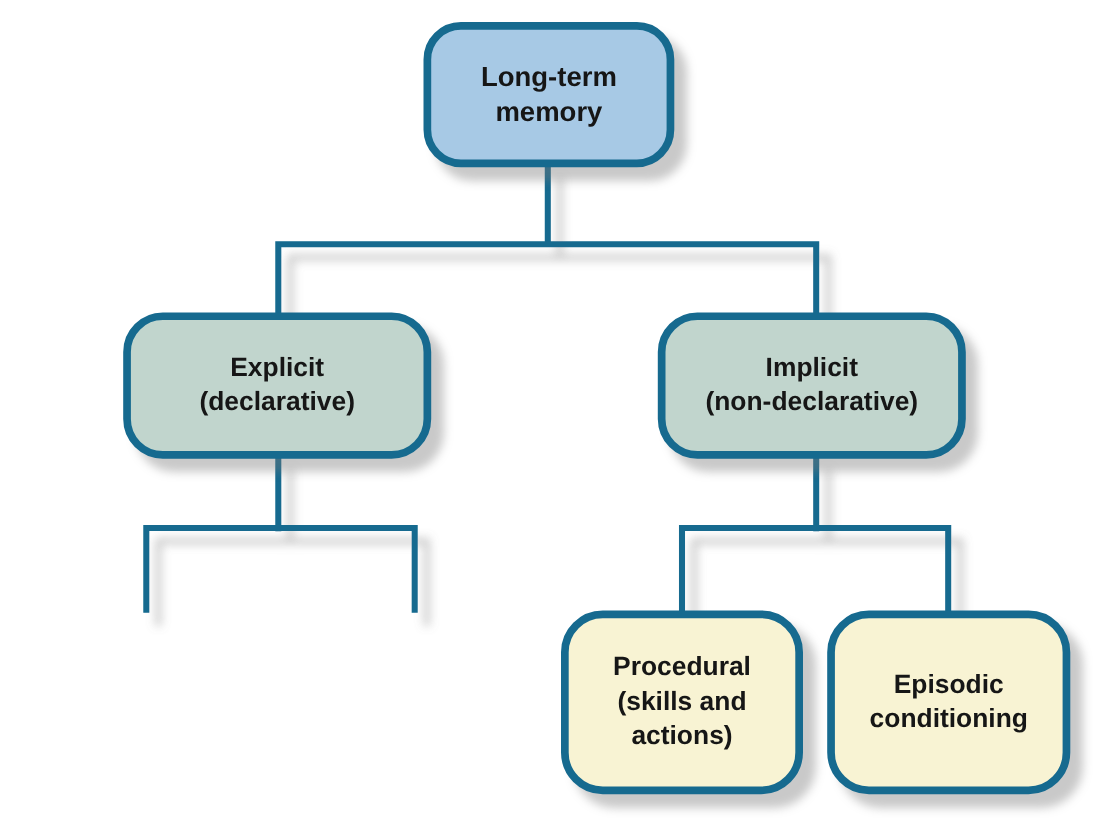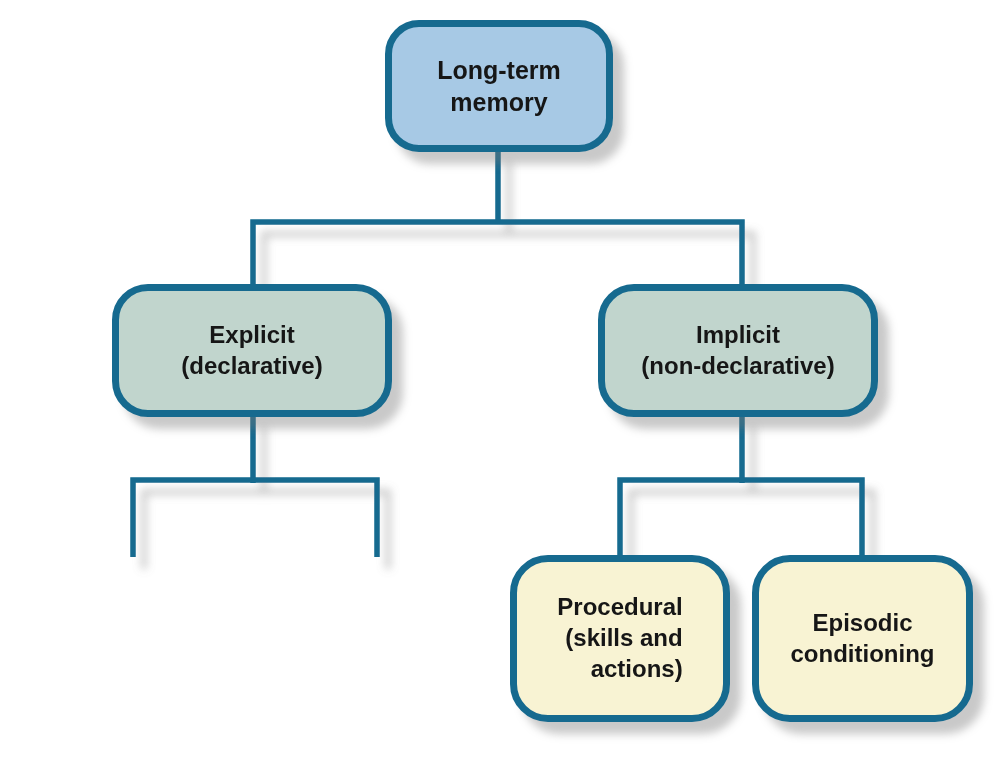--- a/index.html
+++ b/index.html
@@ -53,21 +53,21 @@
     background: #f8f3d3;
     border-radius: 38px;
     font-size: 24px;
   }
   
   #node-long-term   { left: 385px; top:  20px; width: 228px; height: 132px; }
   #node-explicit    { left: 112px; top: 284px; width: 280px; height: 133px; }
   #node-implicit    { left: 598px; top: 284px; width: 280px; height: 133px; }
   #node-episodic    { left:  23px; top: 555px; width: 221px; height: 167px; }
   #node-semantic    { left: 266px; top: 555px; width: 221px; height: 167px; }
-  #node-procedural  { left: 510px; top: 555px; width: 220px; height: 167px; text-align: right; }
+  #node-procedural  { left: 510px; top: 555px; width: 220px; height: 167px; }
   #node-emotional   { left: 752px; top: 555px; width: 221px; height: 167px; }
 </style>
 </head>
 <body>
 
 <div class="canvas">
 
   <svg class="connectors" viewBox="0 0 1000 762" xmlns="http://www.w3.org/2000/svg" aria-hidden="true">
     <defs>
       <filter id="ds" x="-20%" y="-20%" width="150%" height="150%">

